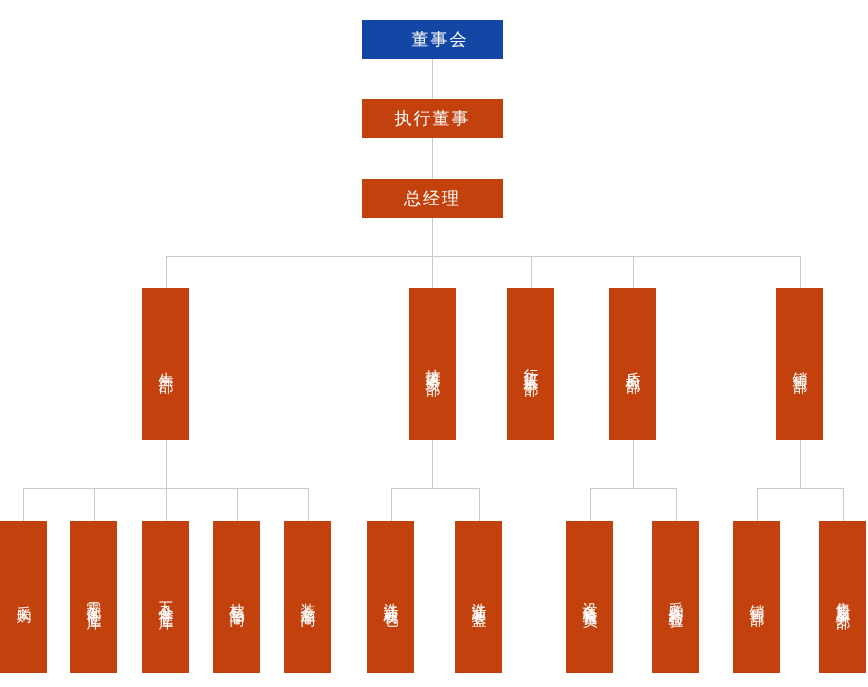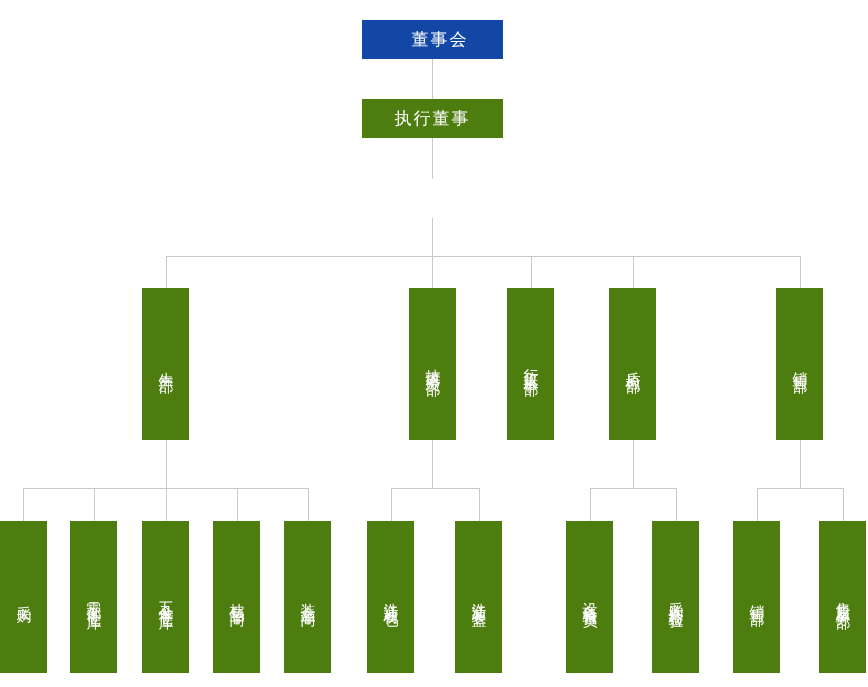--- a/index.html
+++ b/index.html
@@ -10,21 +10,21 @@
   .canvas {
     position: relative;
     width: 868px;
     height: 687px;
     background: #ffffff;
     overflow: hidden;
     font-family: "DejaVu Sans", sans-serif;
   }
   .node {
     position: absolute;
-    background: #4d7c0f;
+    background: #c2410c;
     color: #ffffff;
     display: flex;
     align-items: center;
     justify-content: center;
     box-sizing: border-box;
   }
   .node.root {
     background: #1347a6;
   }
   .hnode {
@@ -87,20 +87,23 @@
   <div class="line" style="left:676px; top:488px; width:1px; height:33px;"></div>
   <div class="line" style="left:757px; top:488px; width:1px; height:33px;"></div>
   <div class="line" style="left:843px; top:488px; width:1px; height:33px;"></div>
 
   <div class="node hnode root" style="left:362px; top:20px;padding-left:15px;">
     <span>董事会</span>
   </div>
   <div class="node hnode" style="left:362px; top:99px;">
     <span>执行董事</span>
   </div>
+  <div class="node hnode" style="left:362px; top:179px;">
+    <span>总经理</span>
+  </div>
 
   <div class="node vnode" style="left:142px; top:288px;">
     <span class="vlabel">生产部</span>
   </div>
   <div class="node vnode" style="left:409px; top:288px;">
     <span class="vlabel">技术研发部</span>
   </div>
   <div class="node vnode" style="left:507px; top:288px;">
     <span class="vlabel">行政人事部</span>
   </div>

